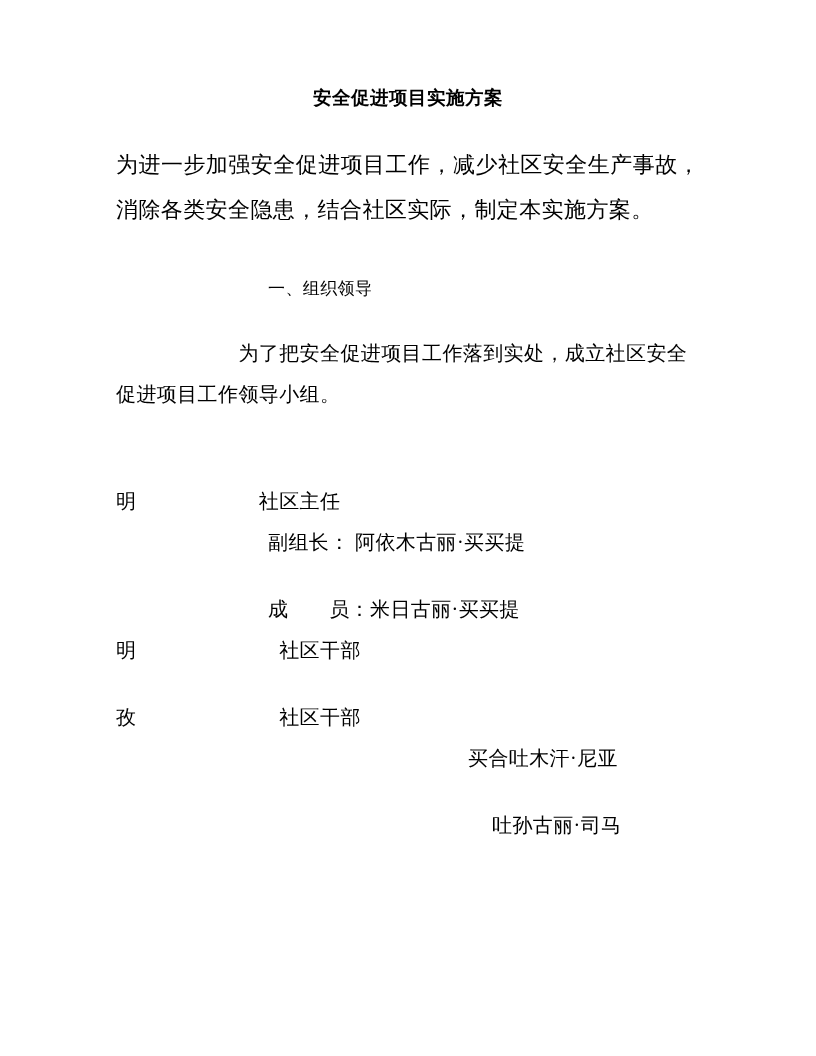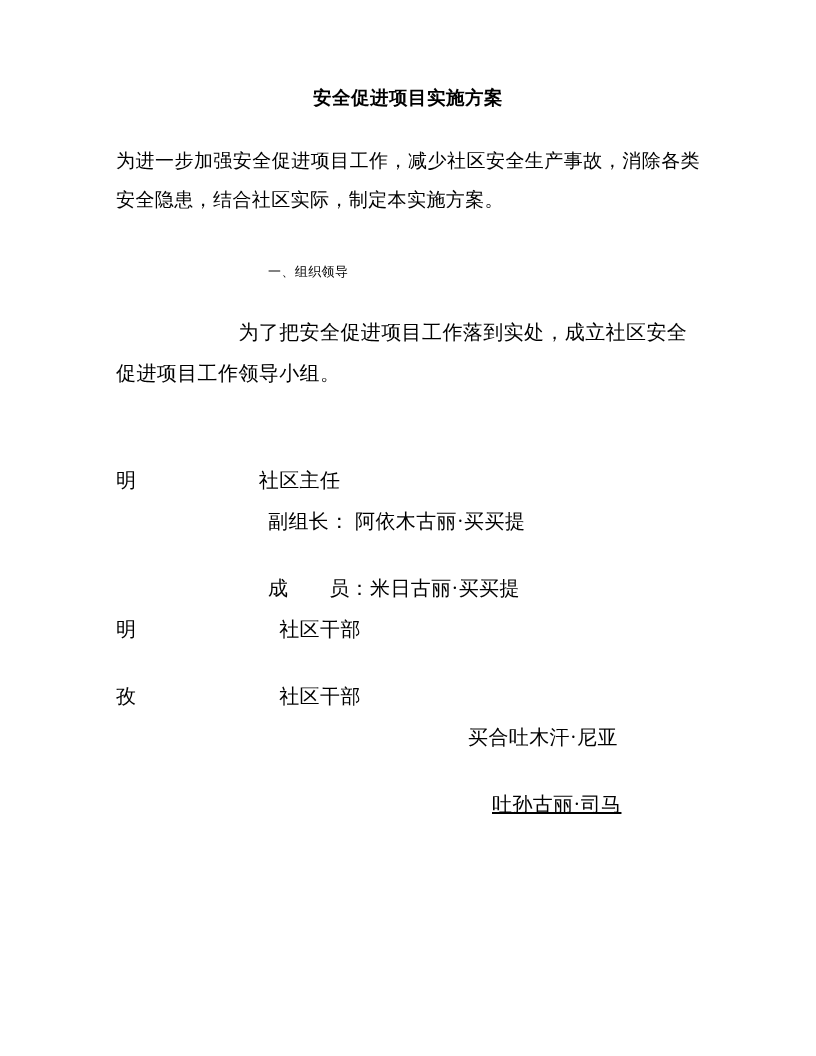--- a/index.html
+++ b/index.html
@@ -24,45 +24,45 @@
   }
   .doc-title {
     text-align: center;
     font-size: 18.5px;
     font-weight: 700;
     letter-spacing: 0.5px;
     margin: 0 0 28px 0;
     line-height: 1.6;
   }
   .para {
-    font-size: 19px;
+    font-size: 22px;
     line-height: 2.05;
     text-align: justify;
     margin: 0;
     letter-spacing: 0.4px;
   }
   .spacer-sm { height: 26px; }
   .spacer-md { height: 40px; }
 
   .section-head {
-    font-size: 13px;
+    font-size: 17px;
     line-height: 2.05;
     letter-spacing: 0.4px;
     margin: 0;
     padding-left: 152px;
   }
   .body-line {
     font-size: 20px;
     line-height: 2.05;
     letter-spacing: 0.4px;
     margin: 0;
   }
   .ind-150 { padding-left: 152px; }
   .ind-350 { padding-left: 352px; }
-  .ind-375 { padding-left: 376px; text-decoration: underline; }
+  .ind-375 { padding-left: 376px; }
 
   .row {
     display: block;
   }
   .nowrap { white-space: pre; }
 </style>
 </head>
 <body>
 
 <div class="page">

